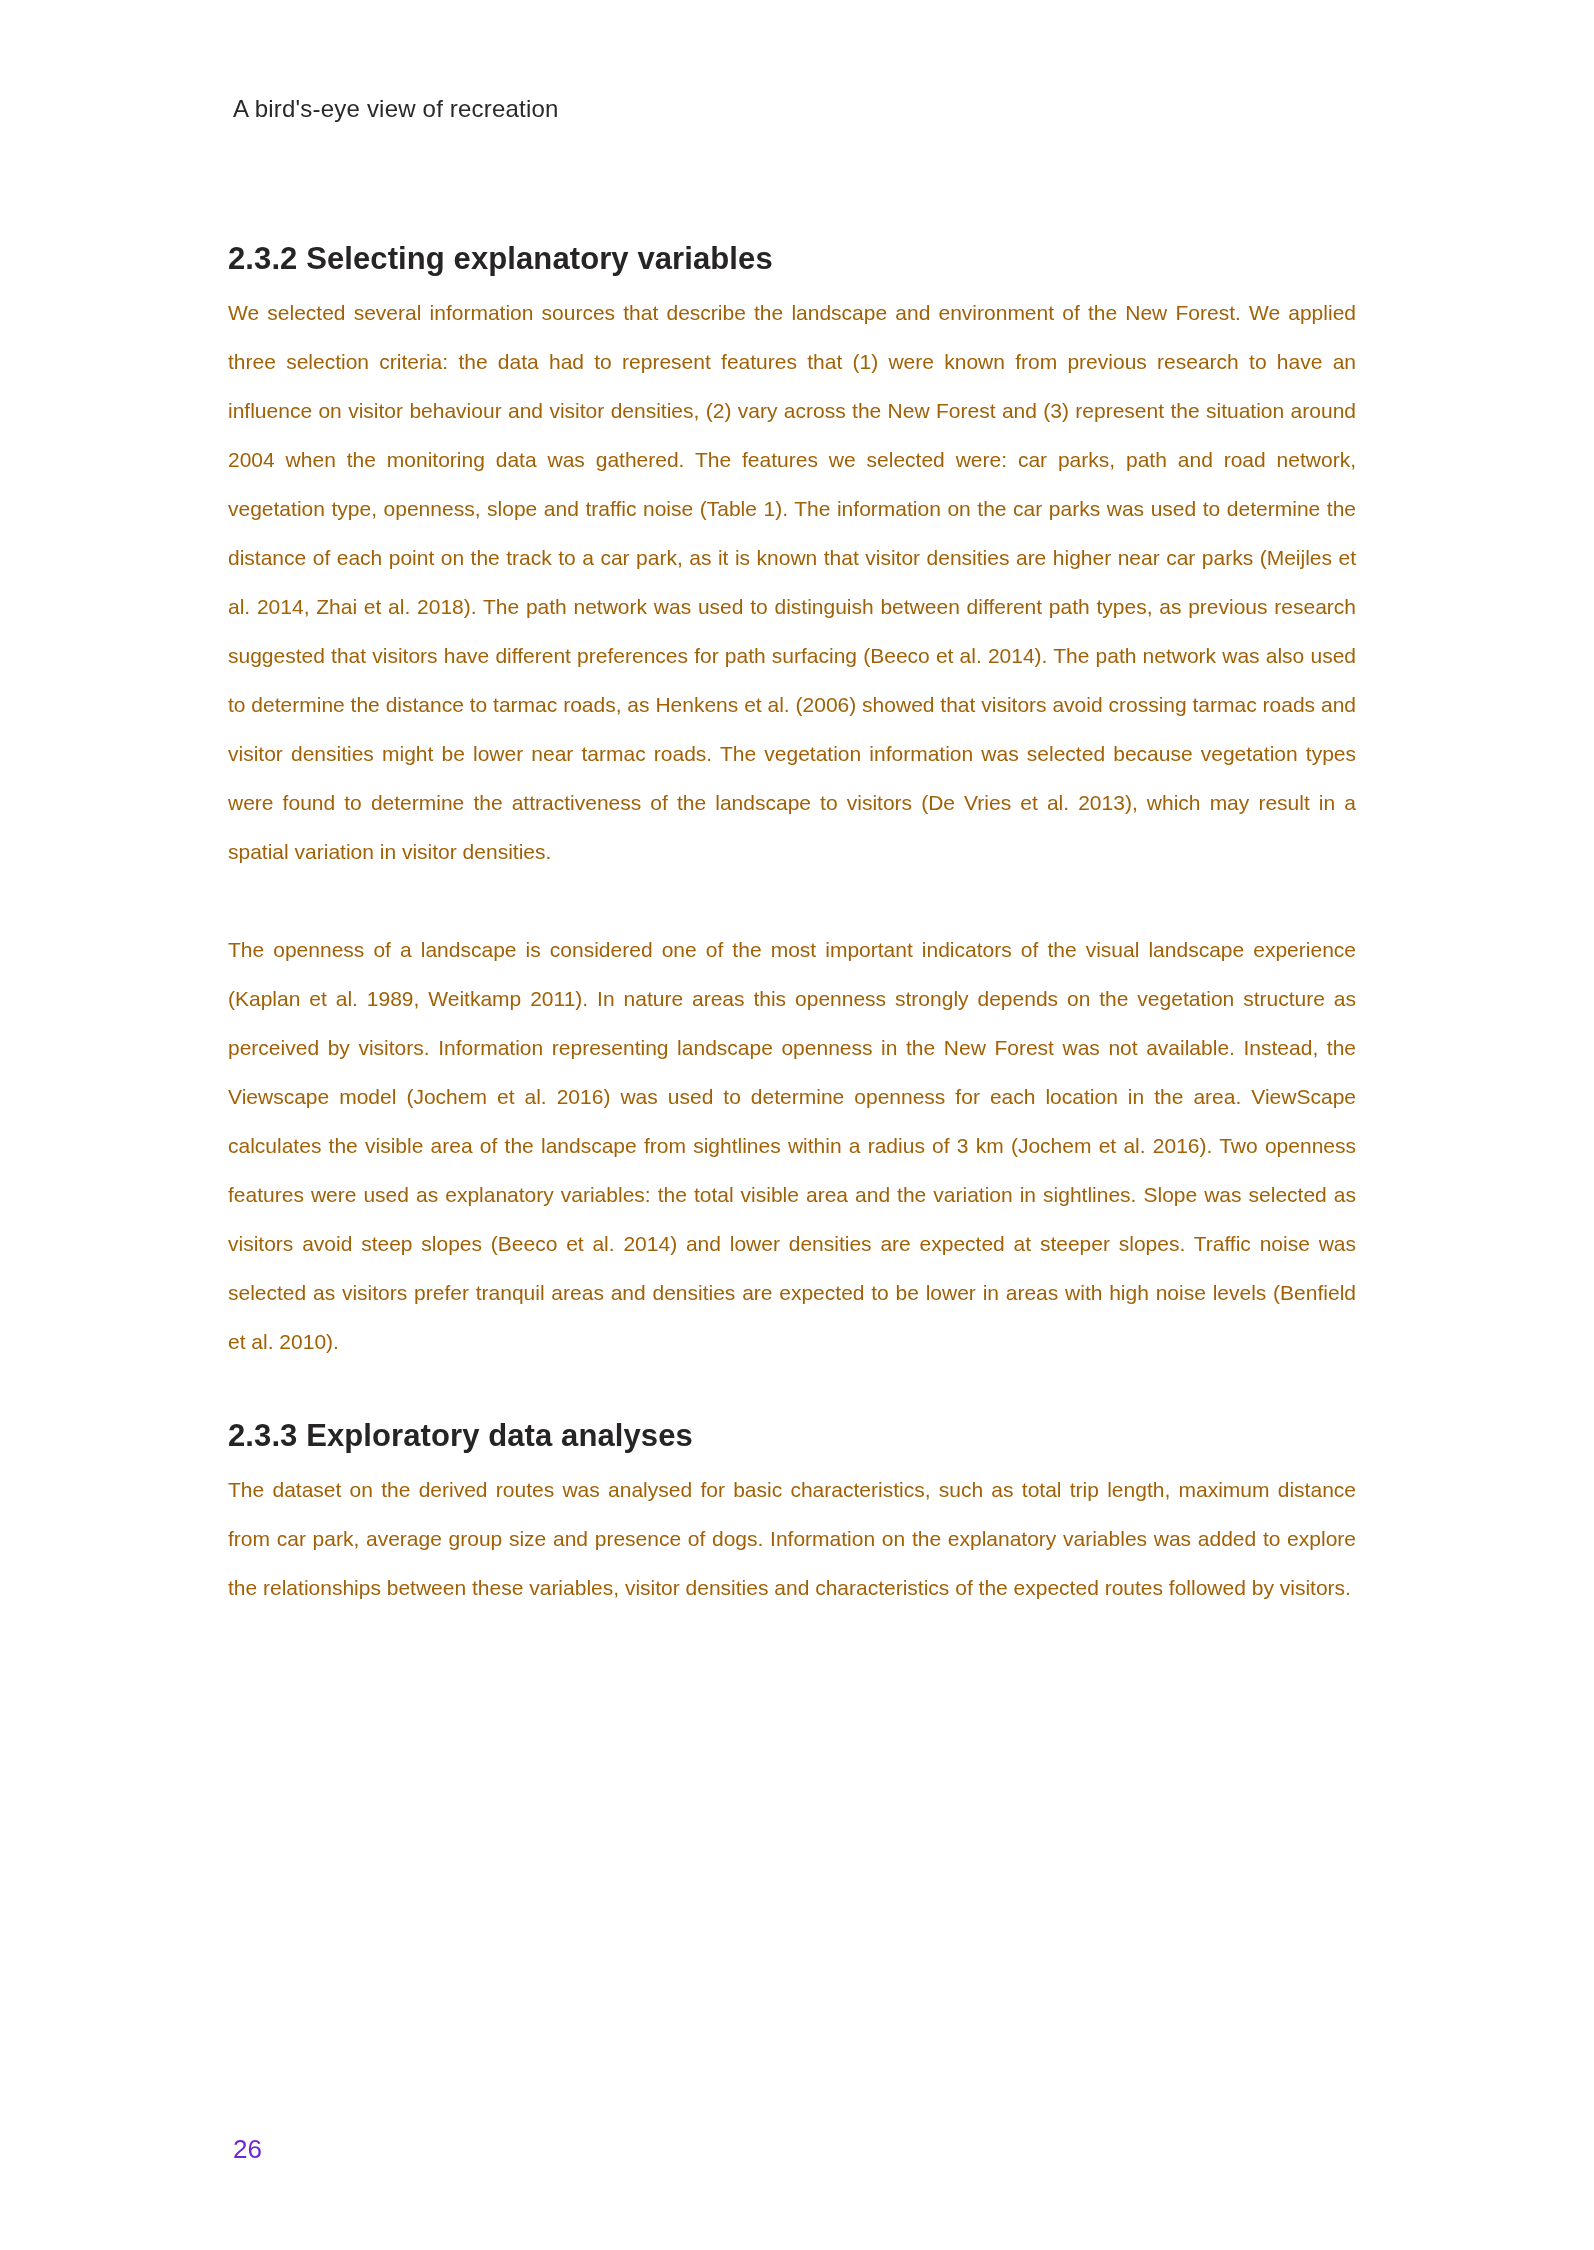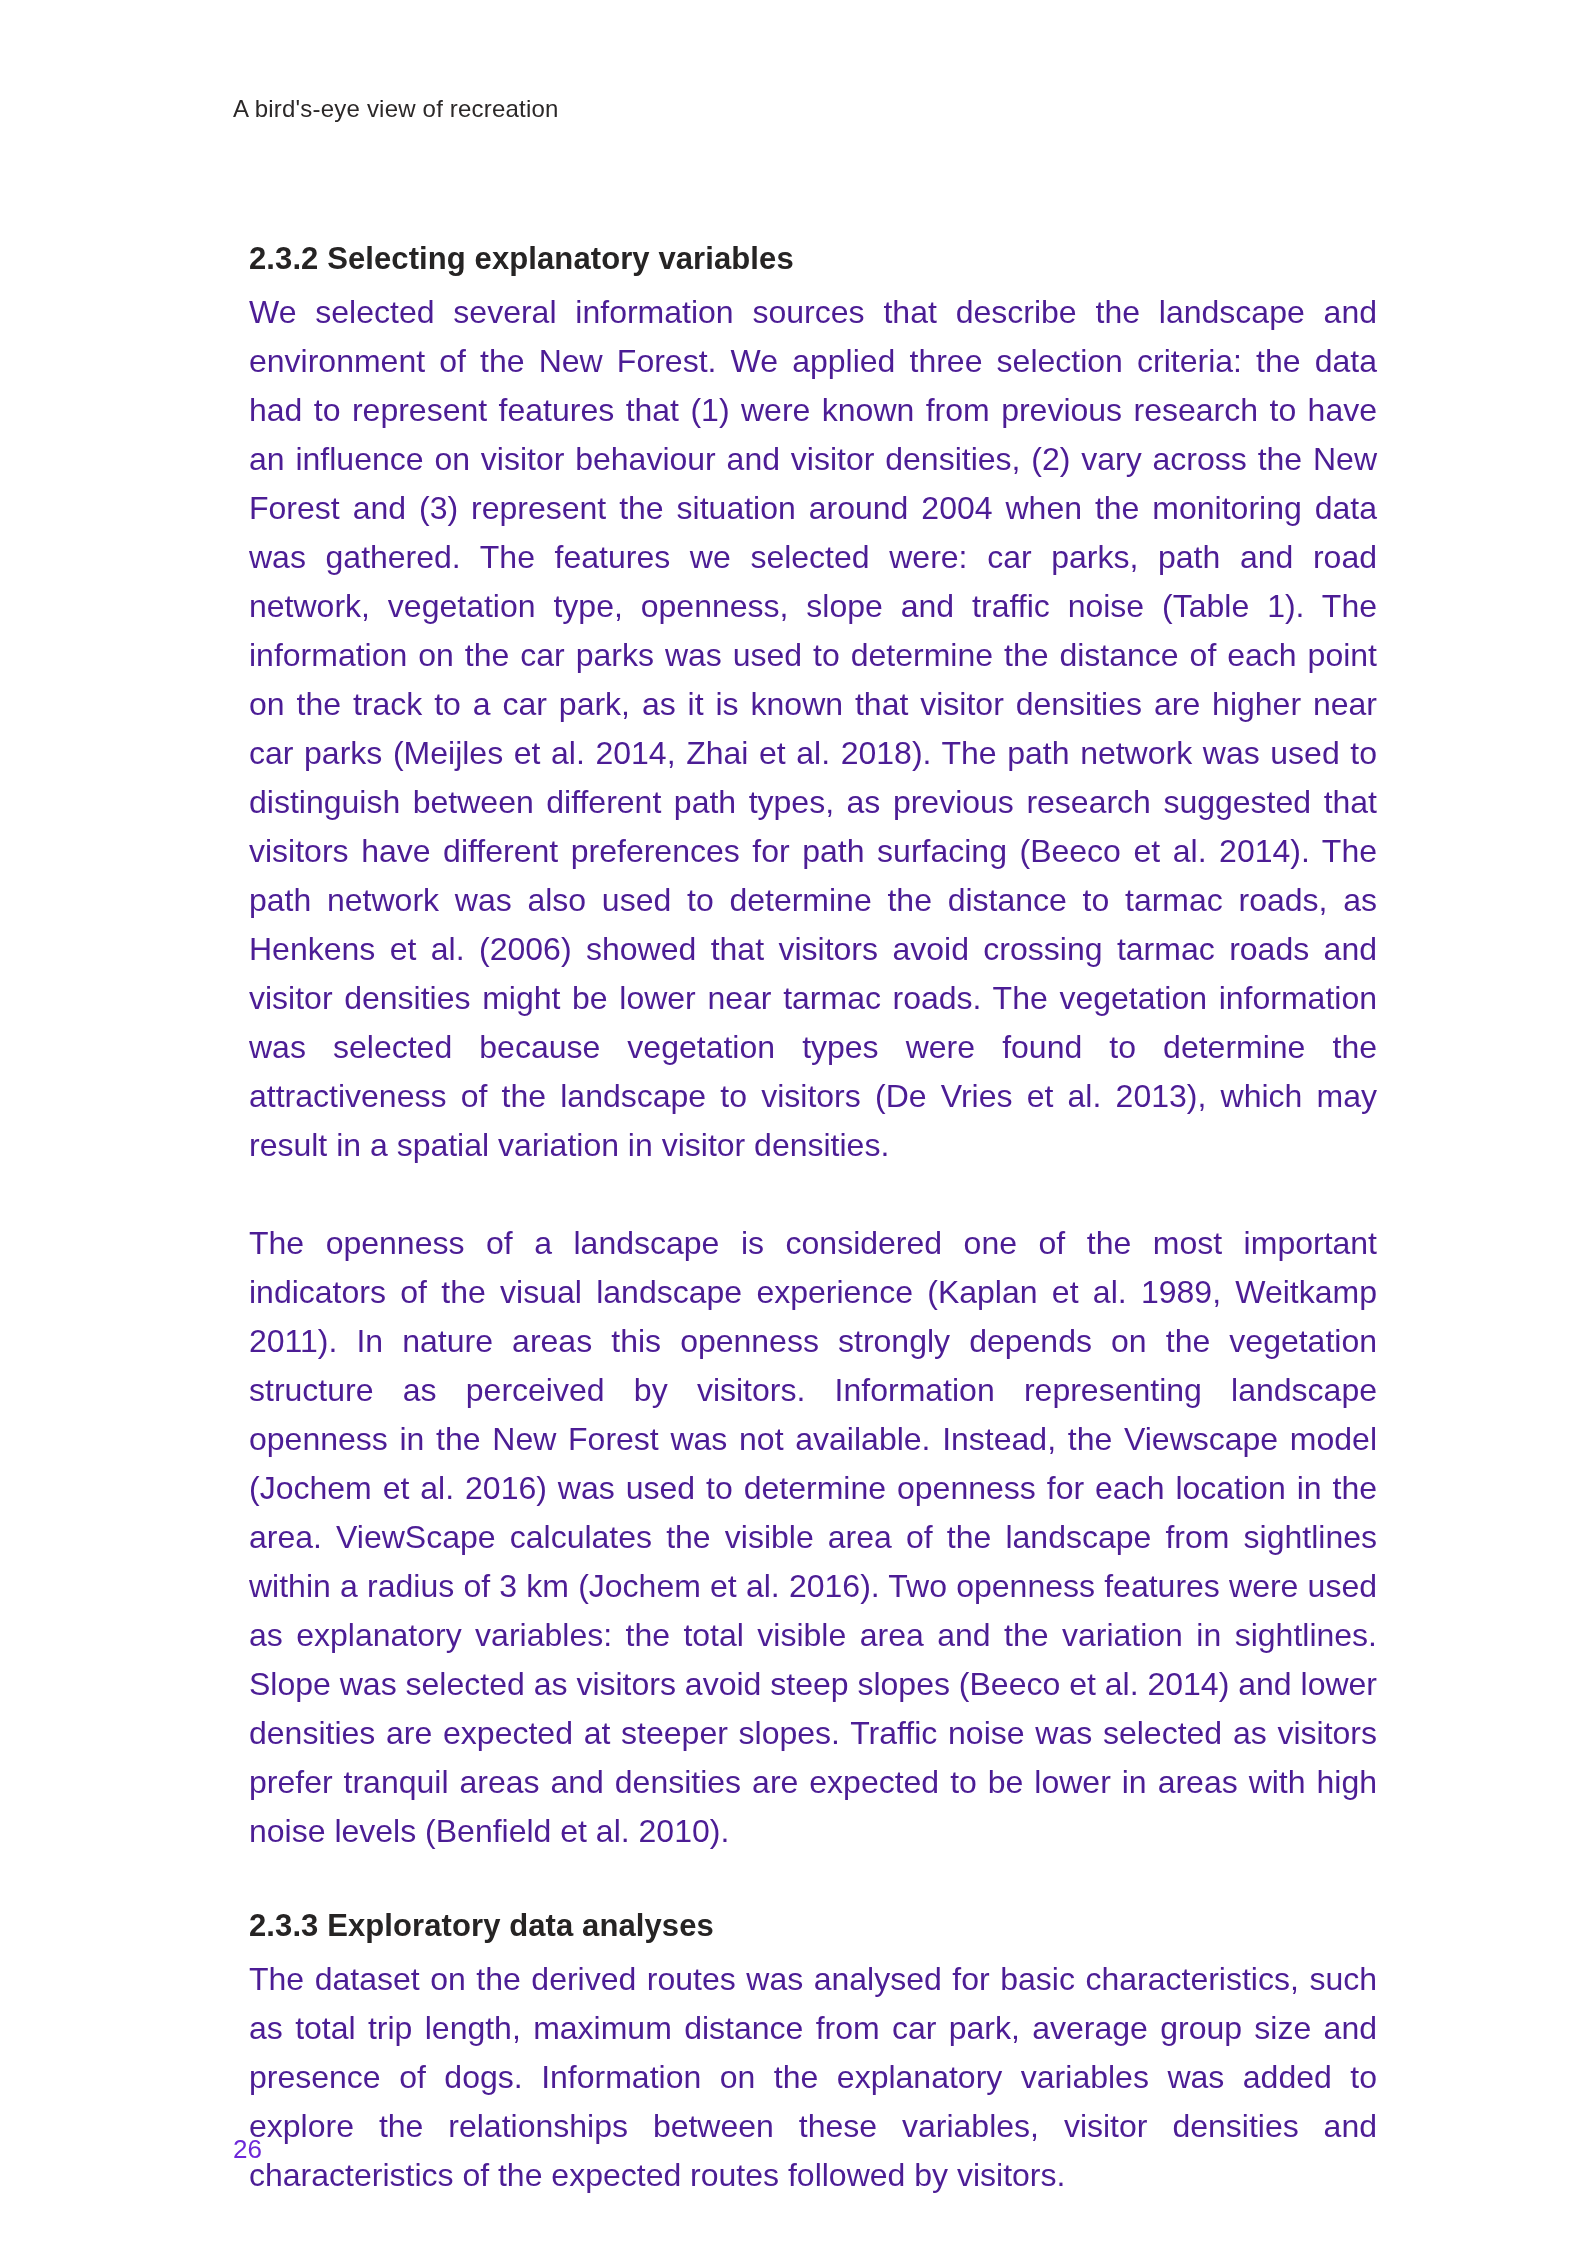--- a/index.html
+++ b/index.html
@@ -30,42 +30,42 @@
     font-size: 24px;
     line-height: 30px;
     font-weight: 400;
     color: #2b2828;
     letter-spacing: 0.2px;
   }
 
   .content {
     position: absolute;
     top: 238px;
-    left: 249px;
+    left: 228px;
     width: 1128px;
   }
 
   .section-heading {
     font-size: 31px;
     line-height: 42px;
     font-weight: 700;
     color: #262424;
     margin: 0 0 8px 0;
     letter-spacing: 0.1px;
   }
 
   .section + .section .section-heading {
     margin-top: 14px;
   }
 
   .para {
-    font-size: 32px;
+    font-size: 21px;
     line-height: 49px;
     text-align: justify;
-    color: #4c1d95;
+    color: #a16207;
     margin: 0 0 49px 0;
   }
 
   .section .para:last-child {
     margin-bottom: 0;
   }
 
   .section {
     margin-bottom: 49px;
   }

